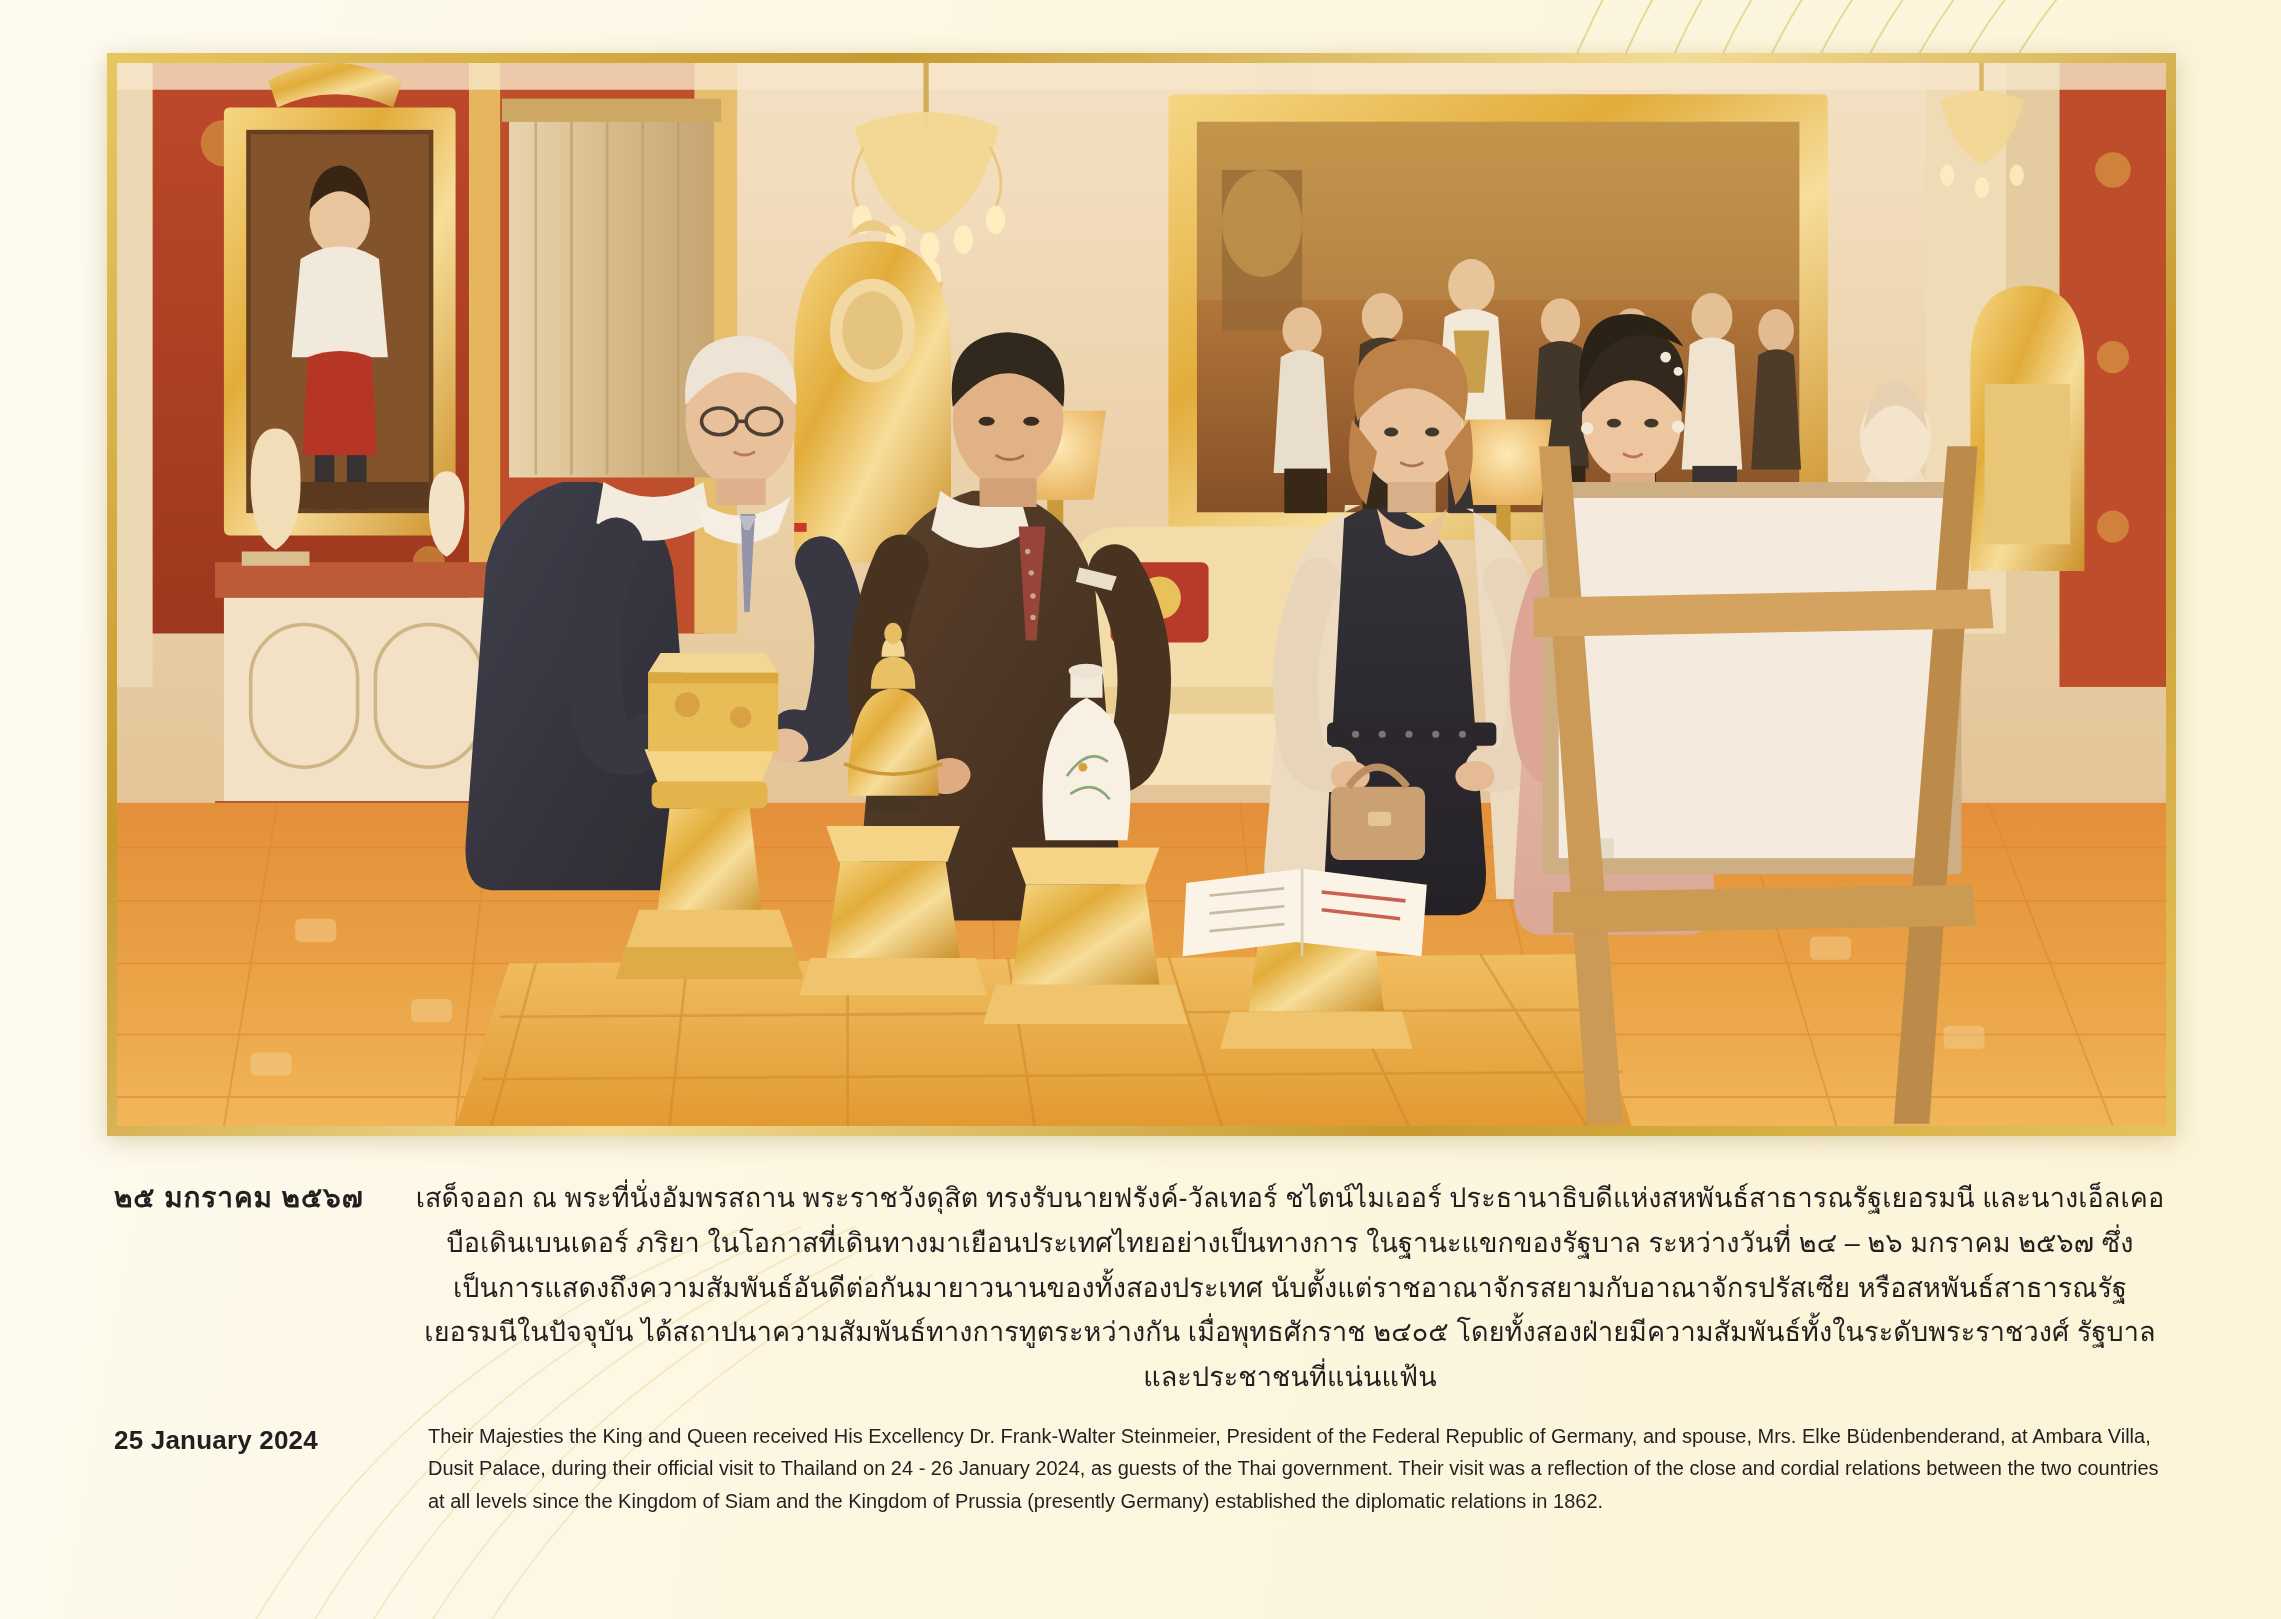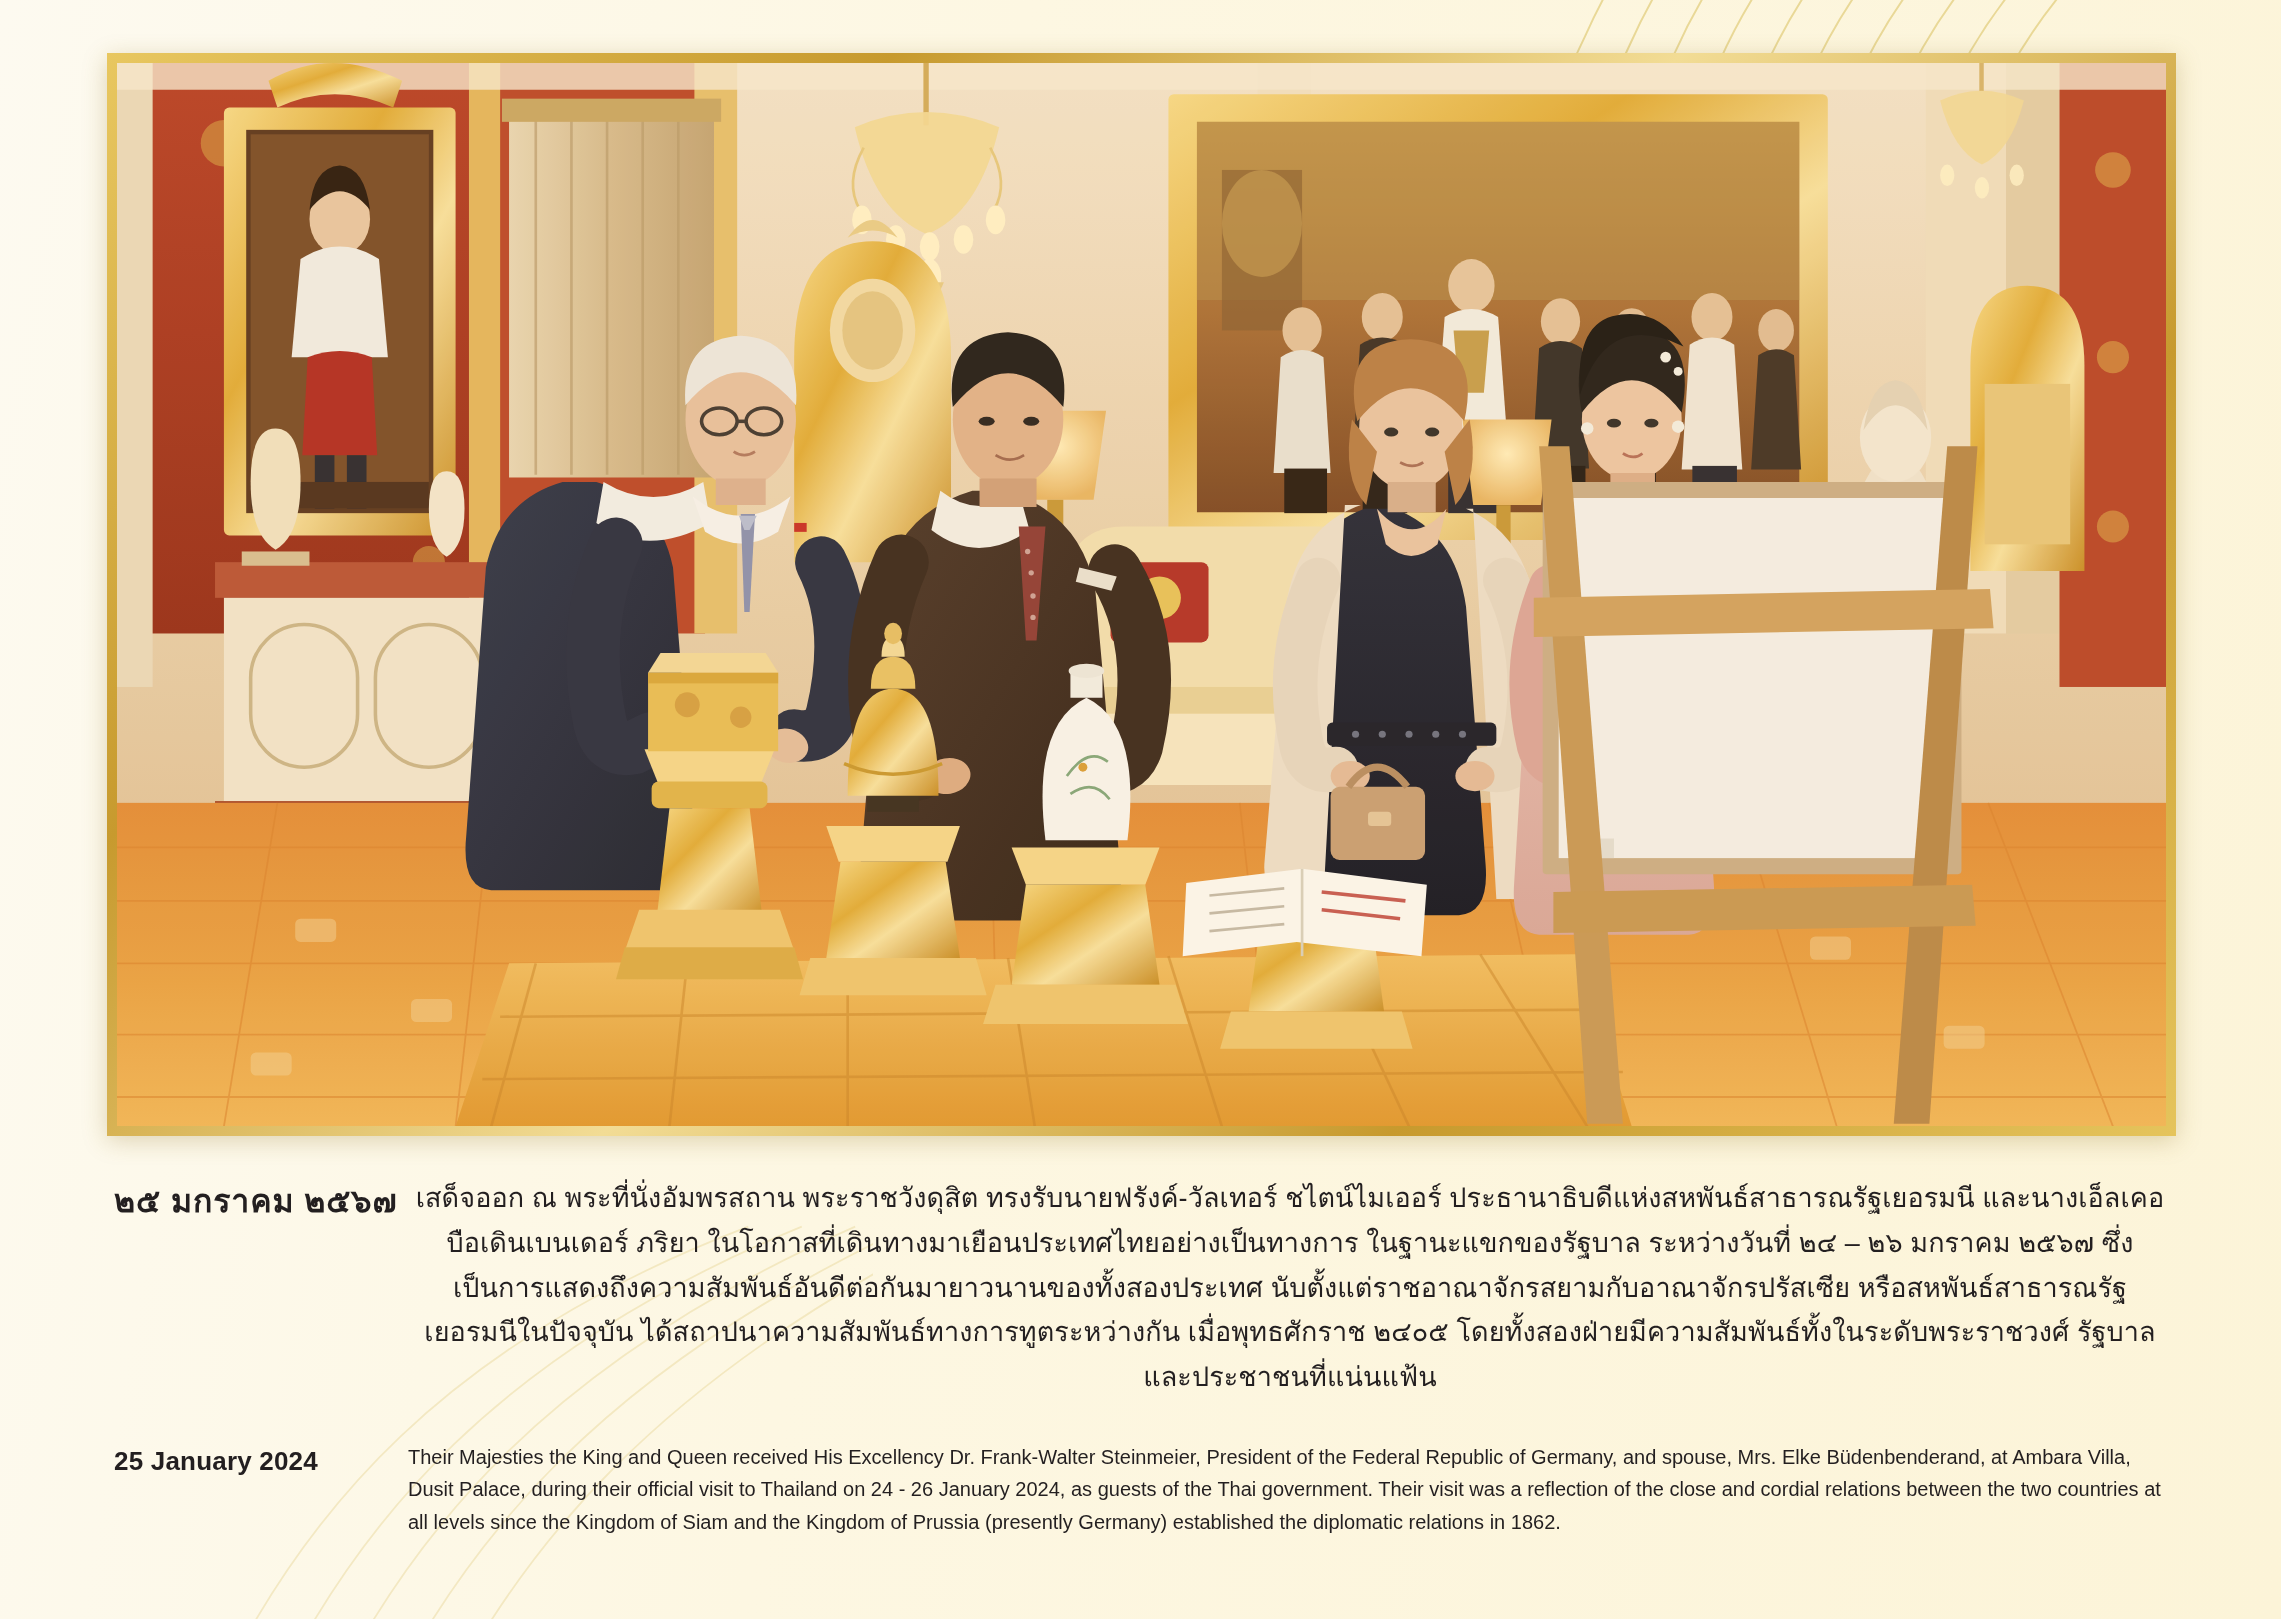--- a/index.html
+++ b/index.html
@@ -69,33 +69,33 @@
   .caption-block {
     position: absolute;
     left: 114px;
     top: 1176px;
     width: 2058px;
   }
   .cap-row {
     display: flex;
     align-items: flex-start;
   }
-  .cap-row + .cap-row { margin-top: 41px; }
+  .cap-row + .cap-row { margin-top: 20px; gap: 20px; }
   .cap-date {
     width: 294px;
     flex: 0 0 294px;
     color: #231f20;
     font-size: 26px;
     line-height: 1.45;
     letter-spacing: 0.2px;
     font-weight: 600;
     padding-top: 1.8px;
   }
   .cap-date.thai {
-    font-size: 32px;
+    font-size: 28px;
     letter-spacing: 0.9px;
   }
   .cap-text {
     flex: 1 1 auto;
     color: #231f20;
     font-size: 20px;
     line-height: 1.62;
   }
   .cap-text.thai {
     font-size: 27px;

